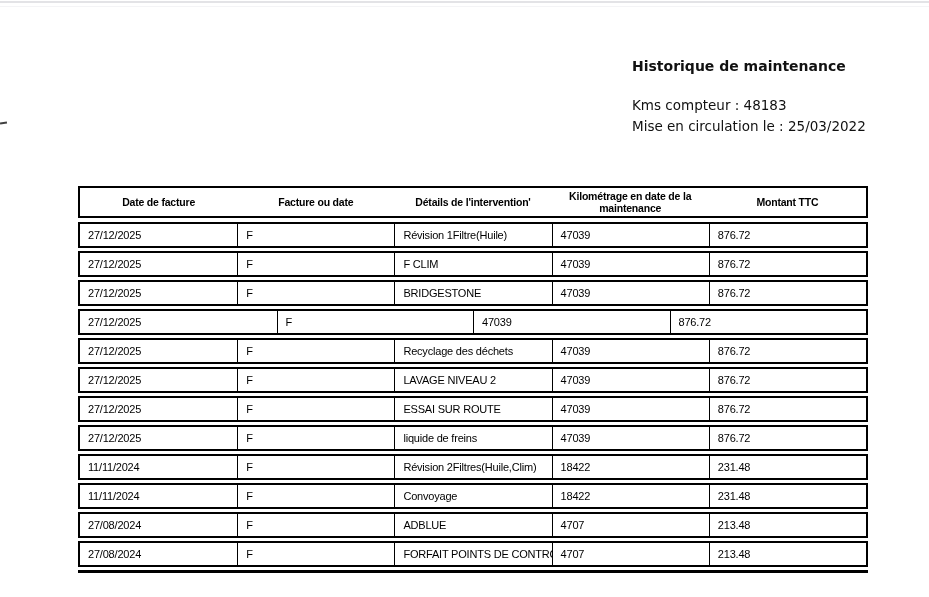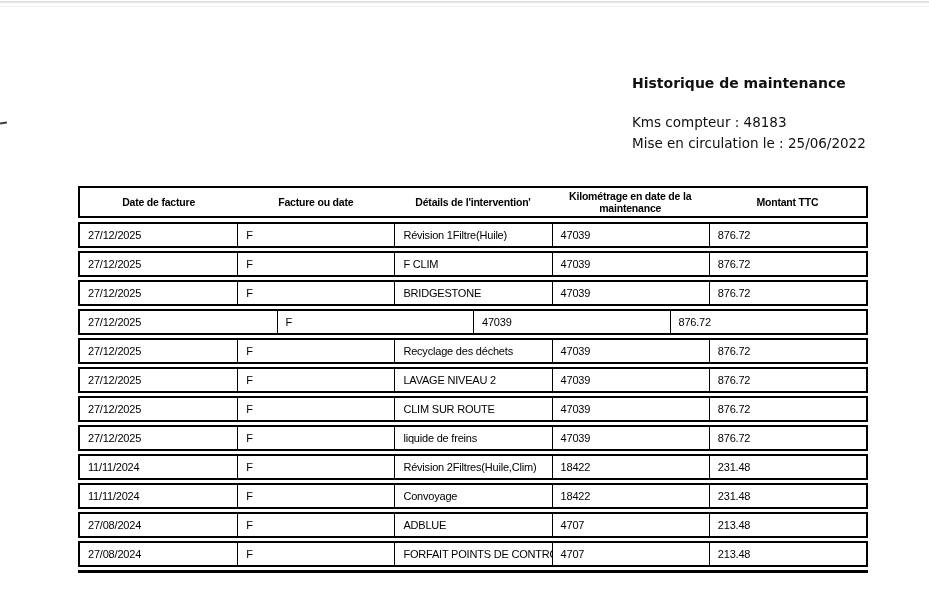--- a/index.html
+++ b/index.html
@@ -22,21 +22,21 @@
   }
   .edge-mark {
     position: absolute; left: 0; top: 122px; width: 7px; height: 2px;
     background: #3f3f3f; transform: rotate(-8deg);
   }
   .vehicle-block {
     position: absolute; left: 65px; top: 83px;
     font-size: 13.5px; line-height: 21px; white-space: pre;
   }
   .history-block {
-    position: absolute; left: 632px; top: 74px;
+    position: absolute; left: 632px; top: 57px;
     font-size: 13.5px;
   }
   .history-title {
     font-weight: bold; font-size: 14px; line-height: 18px;
     margin-bottom: 20px;
   }
   .info-line { line-height: 21px; }
 
   .mtable {
     position: absolute; left: 78px; top: 186px; width: 790px;
@@ -95,21 +95,21 @@
 <div class="page">
 
   <div class="top-rule"></div>
   <div class="top-rule-2"></div>
   <div class="edge-mark"></div>
 
 
   <div class="history-block">
     <div class="history-title">Historique de maintenance</div>
     <div class="info-line">Kms compteur : 48183</div>
-    <div class="info-line">Mise en circulation le : 25/06/2022</div>
+    <div class="info-line">Mise en circulation le : 25/03/2022</div>
   </div>
 
   <div class="mtable">
     <div class="thead">
         <div class="hcell">Date de facture</div>
         <div class="hcell">Facture ou date</div>
         <div class="hcell">Détails de l'intervention'</div>
         <div class="hcell">Kilométrage en date de la maintenance</div>
         <div class="hcell">Montant TTC</div>
       </div>
@@ -151,21 +151,21 @@
         <div class="trow">
           <div class="tcell">27/12/2025</div>
           <div class="tcell">F</div>
           <div class="tcell">LAVAGE NIVEAU 2</div>
           <div class="tcell">47039</div>
           <div class="tcell">876.72</div>
         </div>
         <div class="trow">
           <div class="tcell">27/12/2025</div>
           <div class="tcell">F</div>
-          <div class="tcell">CLIM SUR ROUTE</div>
+          <div class="tcell">ESSAI SUR ROUTE</div>
           <div class="tcell">47039</div>
           <div class="tcell">876.72</div>
         </div>
         <div class="trow">
           <div class="tcell">27/12/2025</div>
           <div class="tcell">F</div>
           <div class="tcell">liquide de freins</div>
           <div class="tcell">47039</div>
           <div class="tcell">876.72</div>
         </div>

